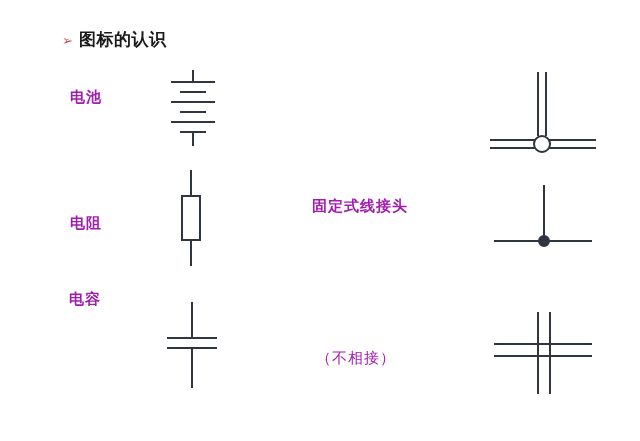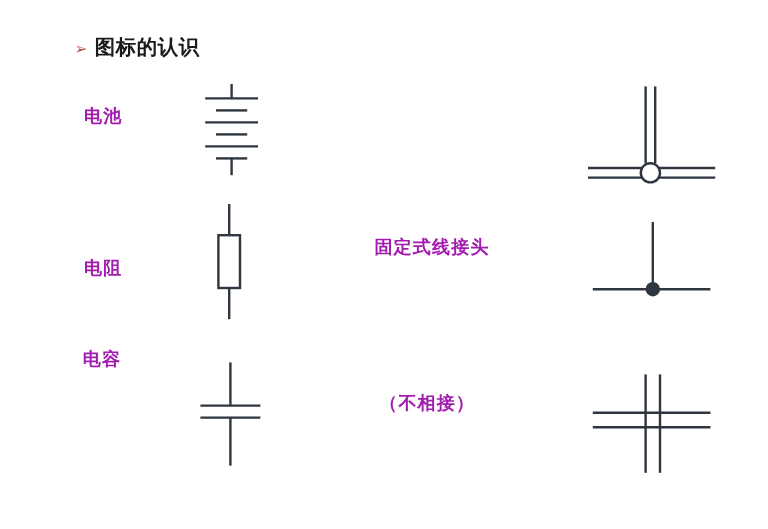--- a/index.html
+++ b/index.html
@@ -42,21 +42,22 @@
   }
   .label {
     position: absolute;
     font-size: 15px;
     font-weight: 700;
     color: #a21caf;
     letter-spacing: 1px;
     white-space: nowrap;
   }
   .label.sub {
-    font-weight: 700;
+    font-weight: 400;
+    margin-top: 22px;
   }
   .sym {
     position: absolute;
   }
   svg {
     display: block;
     overflow: visible;
   }
   .stroke {
     stroke: #2f3640;

